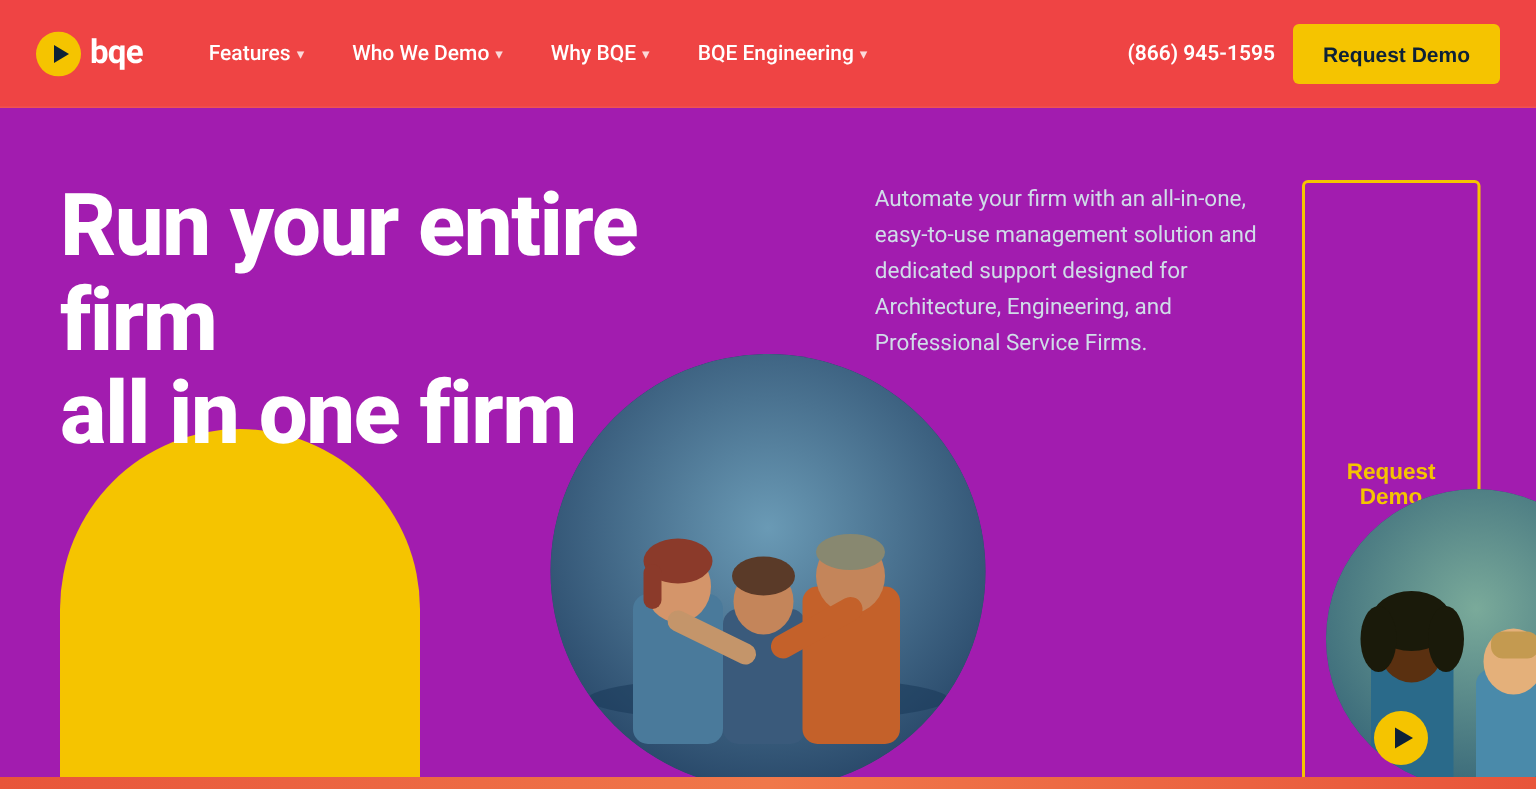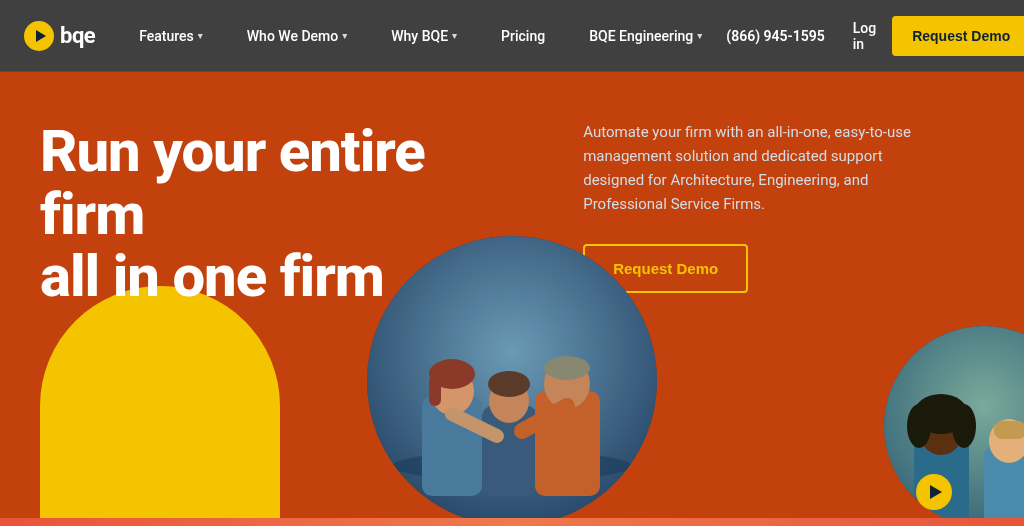--- a/index.html
+++ b/index.html
@@ -1,20 +1,20 @@
 <!DOCTYPE html>
 <html><head>
   <meta charset="utf-8">
   <style>
     * { margin: 0; padding: 0; box-sizing: border-box; }
     body { width: 1024px; height: 526px; overflow: hidden; font-family: -apple-system, BlinkMacSystemFont, 'Segoe UI', Roboto, sans-serif; background: #0d2137; }
 
     
     .navbar {
-      background: #404040;
+      background: #ef4444;
       display: flex;
       align-items: center;
       padding: 16px 24px;
       height: 72px;
       border-bottom: 1px solid rgba(255,255,255,0.08);
       position: relative;
       z-index: 10;
     }
     .logo {
       display: flex;
@@ -30,21 +30,21 @@
     }
     .logo-text {
       color: #fff;
       font-size: 22px;
       font-weight: 700;
       letter-spacing: -0.5px;
     }
     .nav-links {
       display: flex;
       align-items: center;
-      gap: 20px;
+      gap: 8px;
       flex: 1;
     }
     .nav-item {
       color: #fff;
       font-size: 14px;
       font-weight: 500;
       padding: 8px 12px;
       cursor: pointer;
       display: flex;
       align-items: center;
@@ -80,21 +80,21 @@
       font-weight: 700;
       padding: 12px 20px;
       border: none;
       border-radius: 4px;
       cursor: pointer;
       white-space: nowrap;
     }
 
     
     .hero {
-      background: #c2410c;
+      background: #a21caf;
       display: flex;
       position: relative;
       height: calc(526px - 72px);
       overflow: hidden;
     }
 
     
     .hero-left {
       flex: 0 0 55%;
       display: flex;
@@ -110,21 +110,21 @@
       font-weight: 800;
       line-height: 1.08;
       letter-spacing: -1px;
       max-width: 480px;
     }
 
     
     .hero-right {
       flex: 0 0 45%;
       display: flex;
-      flex-direction: column;
+      flex-direction: row;
       justify-content: flex-start;
       padding: 48px 37px 0 20px;
       position: relative;
       z-index: 2;
     }
     .hero-description {
       color: #d0dde8;
       font-size: 15px;
       line-height: 1.6;
       max-width: 340px;
@@ -254,30 +254,26 @@
     </a>
     <a class="nav-item" href="#">
       <span>Who We Demo</span>
       <span class="chevron">▾</span>
     </a>
     <a class="nav-item" href="#">
       <span>Why BQE</span>
       <span class="chevron">▾</span>
     </a>
     <a class="nav-item" href="#">
-      <span>Pricing</span>
-    </a>
-    <a class="nav-item" href="#">
       <span>BQE Engineering</span>
       <span class="chevron">▾</span>
     </a>
   </div>
 
   <span class="nav-phone">(866) 945-1595</span>
-  <a class="nav-login" href="#">Log in</a>
   <button class="btn-request-demo">Request Demo</button>
 </nav>
 
 <section class="hero">
 
   <div class="hero-left">
     <h1 class="hero-headline">
       <span>Run your entire firm</span><br>
       <span>all in one firm</span>
     </h1>

